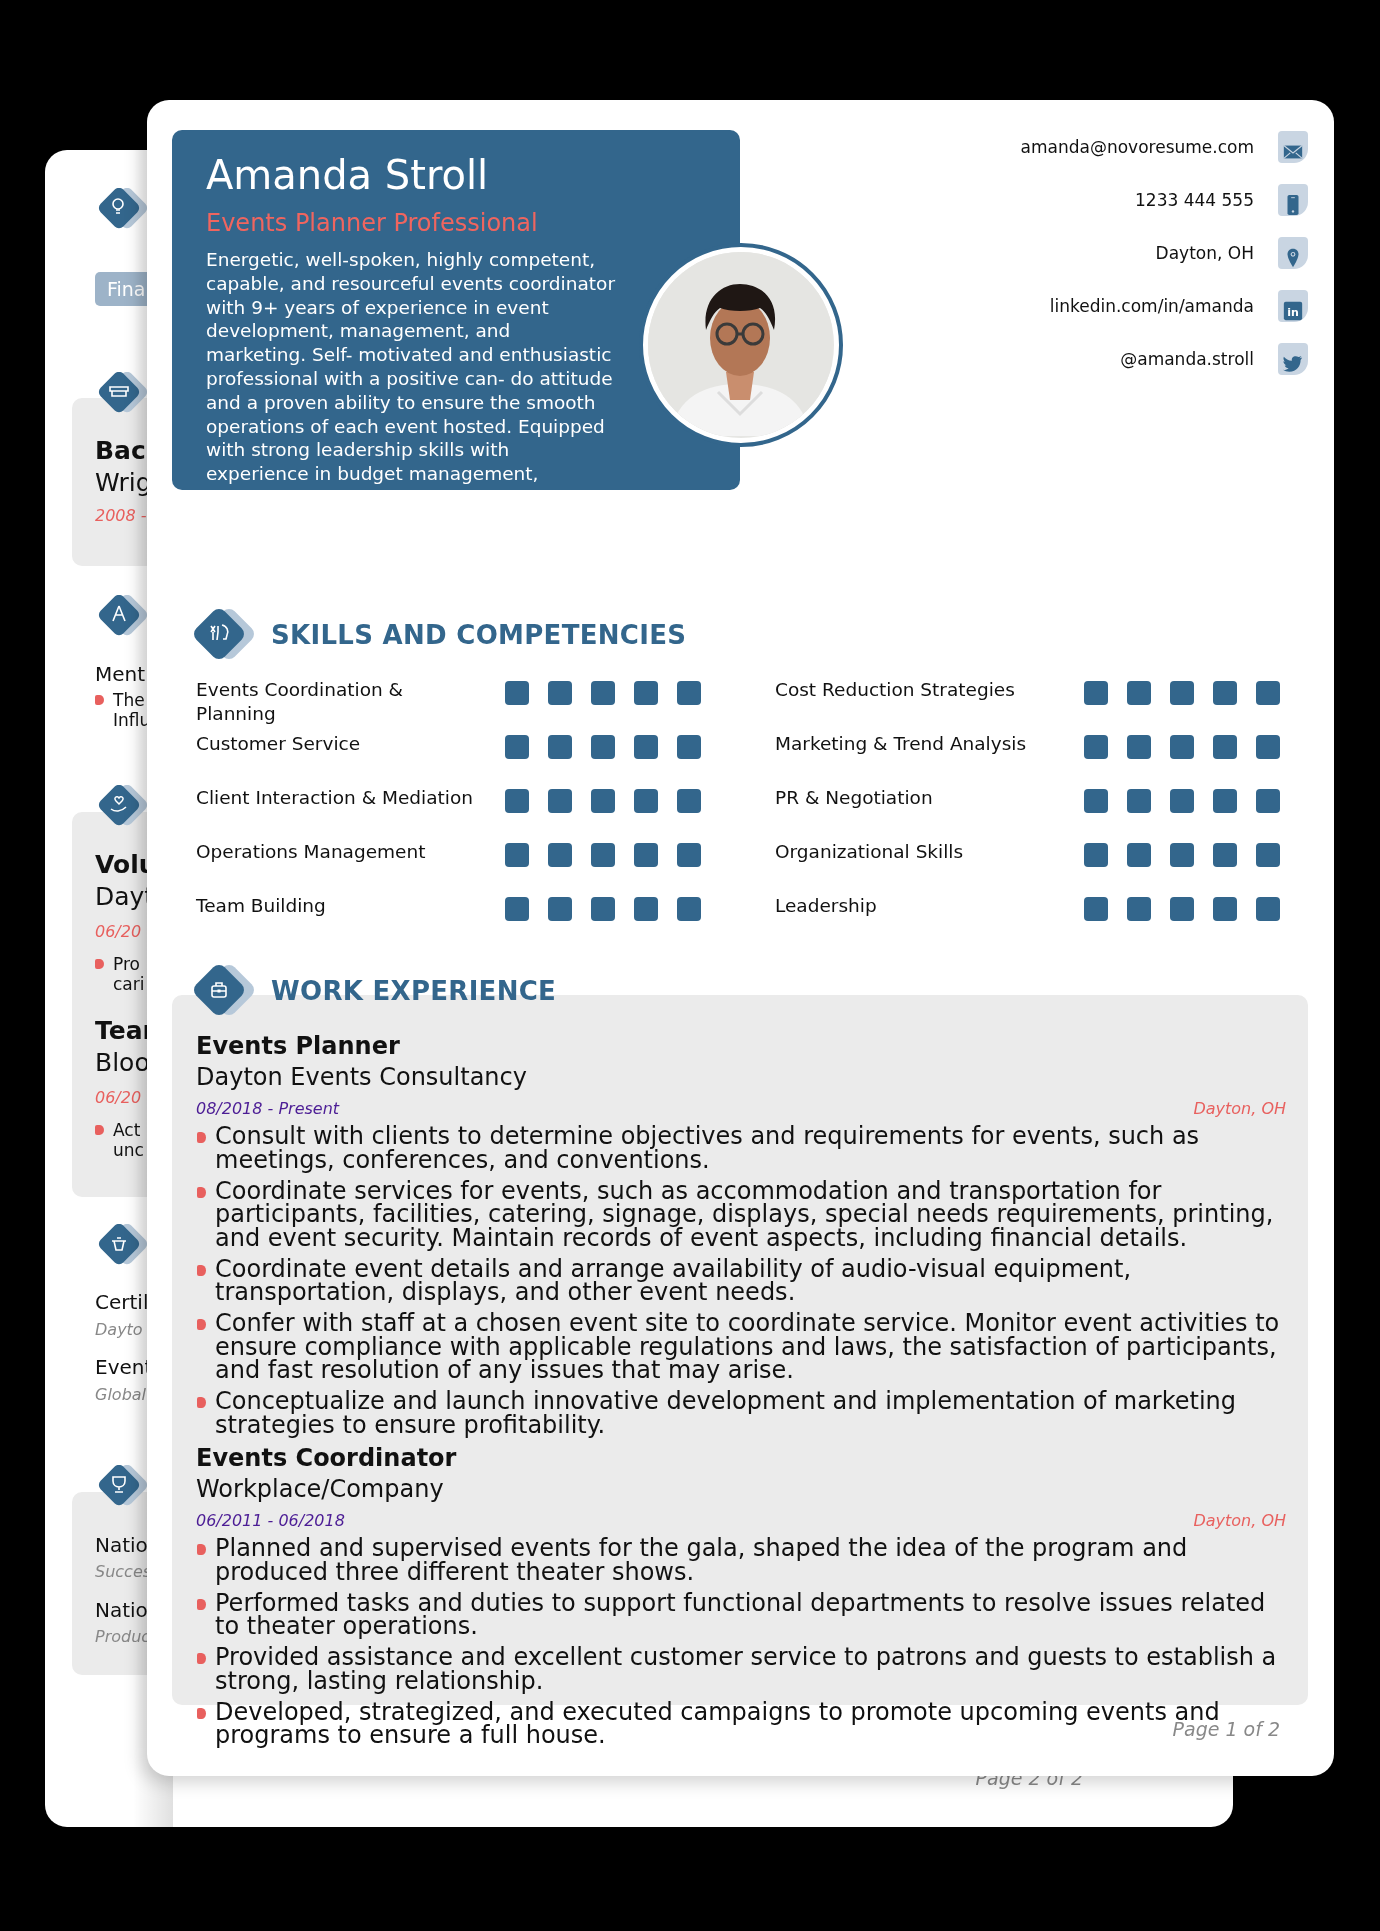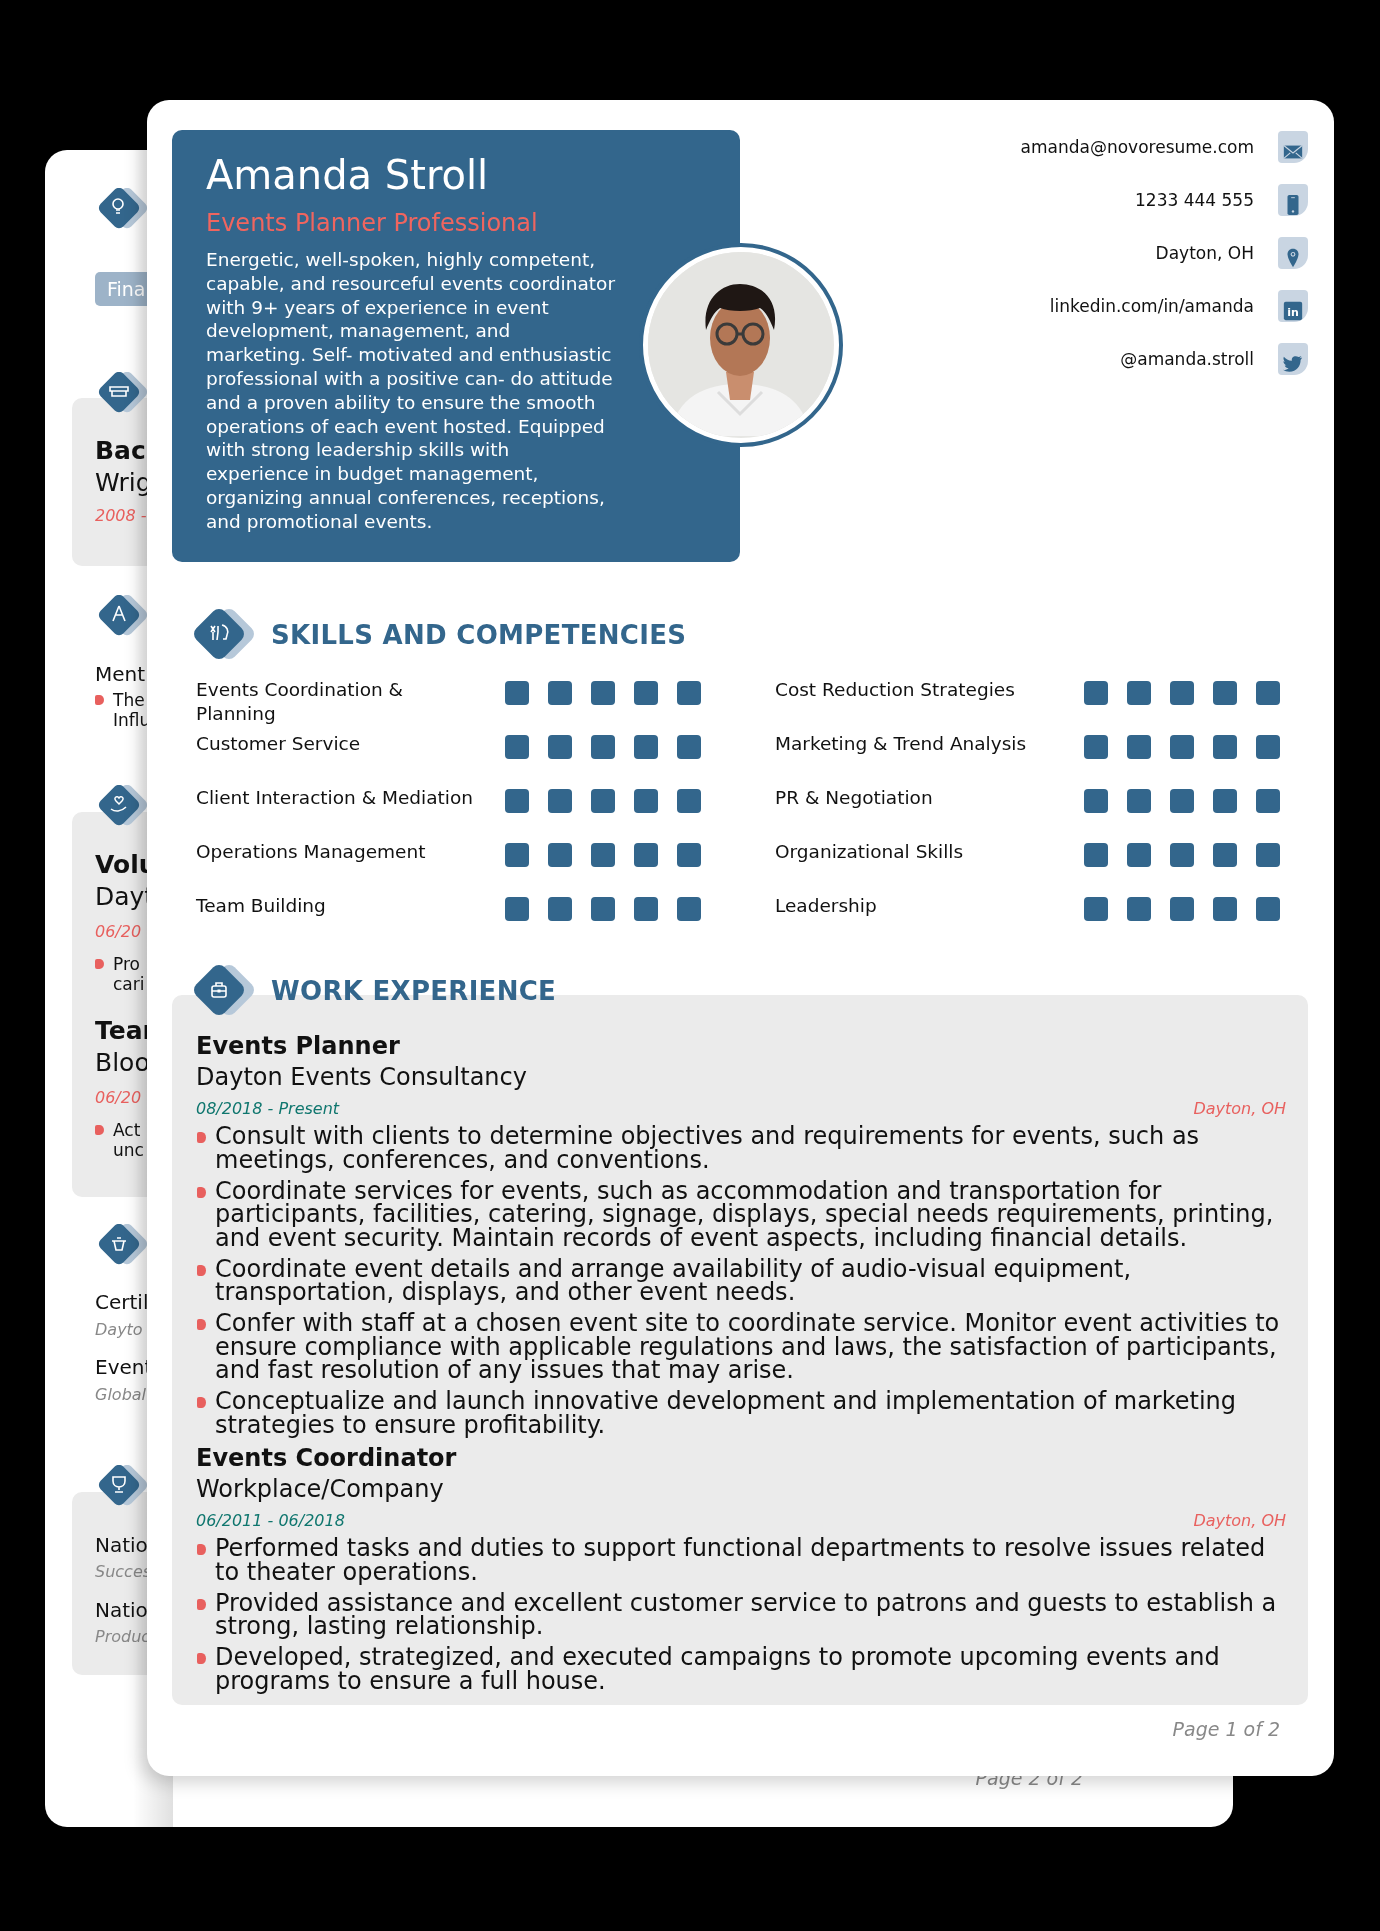--- a/index.html
+++ b/index.html
@@ -39,21 +39,21 @@
     }
 
     
     .page-front {
       position: absolute; left: 147px; top: 100px; width: 1187px; height: 1676px;
       background: #fff; border-radius: 22px;
       box-shadow: -6px 6px 18px rgba(0,0,0,0.18);
     }
 
     .header-card {
-      position: absolute; left: 25px; top: 30px; width: 568px; height: 432px;
+      position: absolute; left: 25px; top: 30px; width: 568px; height: 360px;
       background: #33668c; border-radius: 10px; color: #fff;
     }
     .name { position: absolute; left: 34px; top: 22px; font-size: 40px; font-weight: normal; color: #fff; white-space: nowrap; }
     .title { position: absolute; left: 34px; top: 79px; font-size: 24px; color: #f0655f; white-space: nowrap; }
     .summary {
       position: absolute; left: 34px; top: 118px; width: 410px; font-size: 18.5px; line-height: 23.8px; color: #fff;
     }
 
     .photo-ring {
       position: absolute; left: 492px; top: 143px; width: 204px; height: 204px; border-radius: 50%;
@@ -95,21 +95,21 @@
     .dot { width: 24px; height: 24px; background: #33668c; border-radius: 4px; }
 
     .work-box {
       position: absolute; left: 25px; top: 895px; width: 1136px; height: 710px;
       background: #ebebeb; border-radius: 10px;
     }
     .job { position: absolute; left: 24px; width: 1090px; }
     .job-title { font-size: 24px; font-weight: bold; color: #111; line-height: 30px; }
     .job-company { font-size: 24px; color: #111; line-height: 32px; }
     .job-meta { position: relative; height: 28px; margin-top: 4px; }
-    .job-date { position: absolute; left: 0; top: 2px; font-size: 16px; font-style: italic; color: #0f766e; }
+    .job-date { position: absolute; left: 0; top: 2px; font-size: 16px; font-style: italic; color: #4c1d95; }
     .job-loc { position: absolute; right: 0; top: 2px; font-size: 16px; font-style: italic; color: #e8605e; }
     .bullets { list-style: none; margin-top: 0; }
     .bullets li {
       position: relative; padding-left: 19px; font-size: 24px; line-height: 23.5px; color: #111; margin-bottom: 7.5px;
     }
     .bullets li::before {
       content: ""; position: absolute; left: 1px; top: 7px; width: 9px; height: 11px;
       background: #e8605e; border-radius: 2px 50% 50% 2px;
     }
     .page-num {
@@ -406,20 +406,21 @@
       </ul>
     </div>
     <div class="job" style="top:448px">
       <div class="job-title">Events Coordinator</div>
       <div class="job-company">Workplace/Company</div>
       <div class="job-meta">
         <span class="job-date">06/2011 - 06/2018</span>
         <span class="job-loc">Dayton, OH</span>
       </div>
       <ul class="bullets">
+        <li>Planned and supervised events for the gala, shaped the idea of the program and produced three different theater shows.</li>
         <li>Performed tasks and duties to support functional departments to resolve issues related to theater operations.</li>
         <li>Provided assistance and excellent customer service to patrons and guests to establish a strong, lasting relationship.</li>
         <li>Developed, strategized, and executed campaigns to promote upcoming events and programs to ensure a full house.</li>
       </ul>
     </div>
   </div>
 
   <div class="section-head" style="top:864px">
     <div class="diamond-wrap">
       <div class="diamond-shadow"></div>

